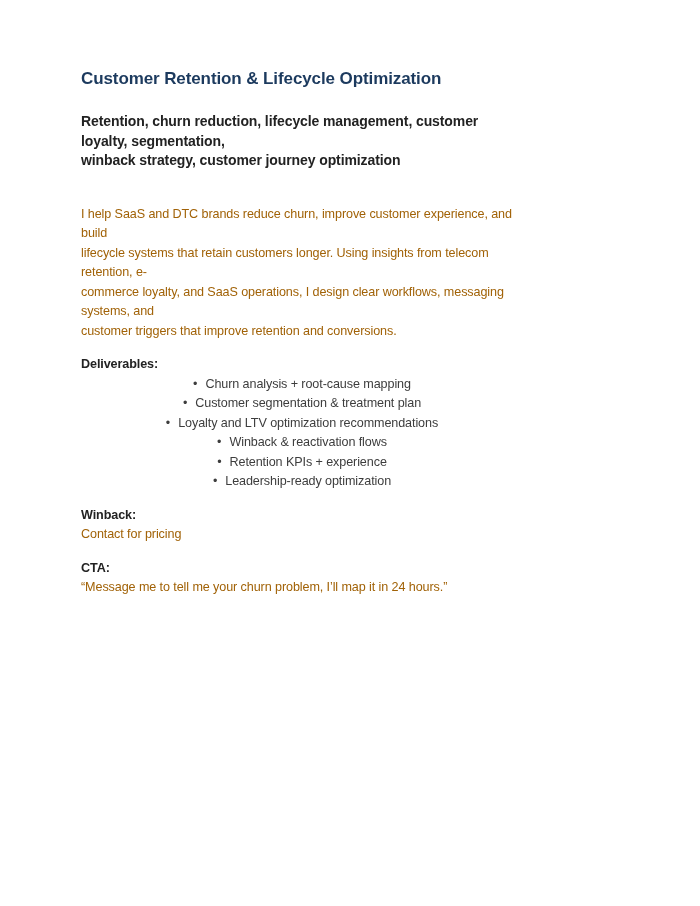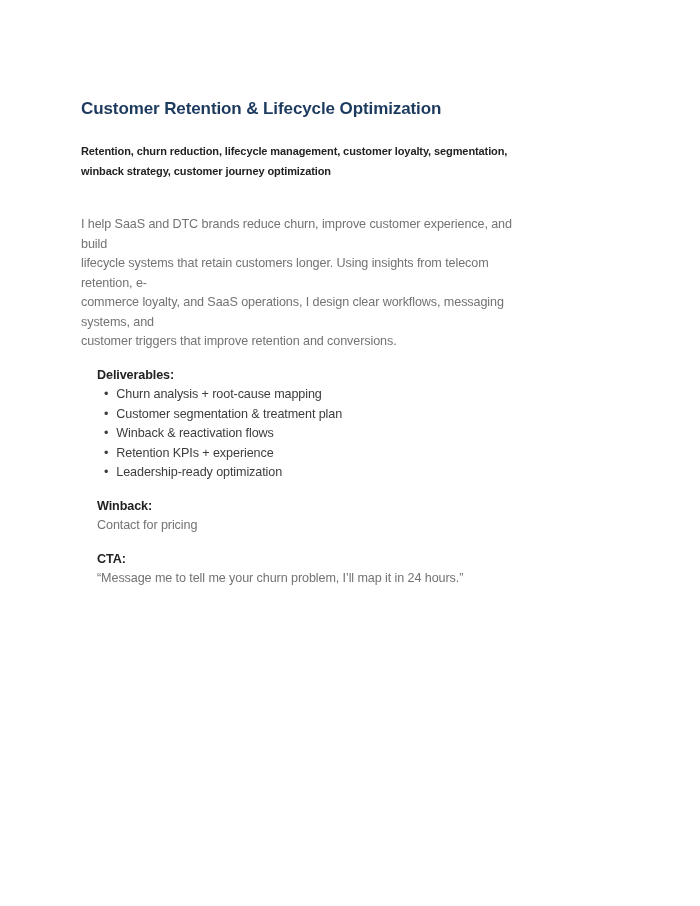--- a/index.html
+++ b/index.html
@@ -6,77 +6,78 @@
     margin: 0;
     padding: 0;
     background: #ffffff;
   }
   .page {
     position: relative;
     width: 556px;
     height: 906px;
     background: #ffffff;
     box-sizing: border-box;
-    padding: 96px 40px 0 81px;
+    padding: 66px 40px 0 81px;
     overflow: hidden;
     font-family: "Liberation Sans", "DejaVu Sans", sans-serif;
   }
   .doc-title {
     margin: 0 0 20px 0;
     font-size: 17px;
     line-height: 26px;
     font-weight: 700;
     letter-spacing: -0.1px;
     color: #1c3a5e;
   }
   .doc-subtitle {
     margin: 0 0 34px 0;
-    font-size: 11px;
+    font-size: 14px;
     line-height: 19.5px;
     font-weight: 700;
     letter-spacing: -0.1px;
     color: #222222;
     white-space: pre-line;
     max-width: 560px;
   }
   .body-text {
     margin: 0 0 14px 0;
     font-size: 12.6px;
     line-height: 19.5px;
     letter-spacing: -0.1px;
-    color: #737373;
+    color: #a16207;
     white-space: pre-line;
     max-width: 579px;
   }
   .section-heading {
     margin: 0;
     font-size: 12.6px;
     line-height: 19.5px;
     letter-spacing: -0.1px;
     font-weight: 700;
     color: #222222;
   }
   ul.deliverables-list {
     list-style: none;
     margin: 0 0 13px 0;
     padding: 0 0 0 7px;
+    text-align: center;
   }
   ul.deliverables-list li {
     font-size: 12.6px;
     line-height: 19.5px;
     letter-spacing: -0.1px;
     color: #3d3d3d;
   }
   .bullet-glyph {
     display: inline-block;
     margin-right: 8px;
     color: #3d3d3d;
   }
   .section {
-    margin: 0 0 14px 16px;
+    margin: 0 0 14px 0;
   }
   .section .body-text {
     margin-bottom: 0;
   }
 </style>
 </head>
 <body>
 
 <div class="page">
 
@@ -93,20 +94,23 @@
   <div class="section">
     <p class="section-heading">Deliverables:</p>
     <ul class="deliverables-list">
       <li>
         <span class="bullet-glyph">•</span><span>Churn analysis + root-cause mapping</span>
       </li>
       <li>
         <span class="bullet-glyph">•</span><span>Customer segmentation &amp; treatment plan</span>
       </li>
       <li>
+        <span class="bullet-glyph">•</span><span>Loyalty and LTV optimization recommendations</span>
+      </li>
+      <li>
         <span class="bullet-glyph">•</span><span>Winback &amp; reactivation flows</span>
       </li>
       <li>
         <span class="bullet-glyph">•</span><span>Retention KPIs + experience</span>
       </li>
       <li>
         <span class="bullet-glyph">•</span><span>Leadership-ready optimization</span>
       </li>
     </ul>
   </div>

